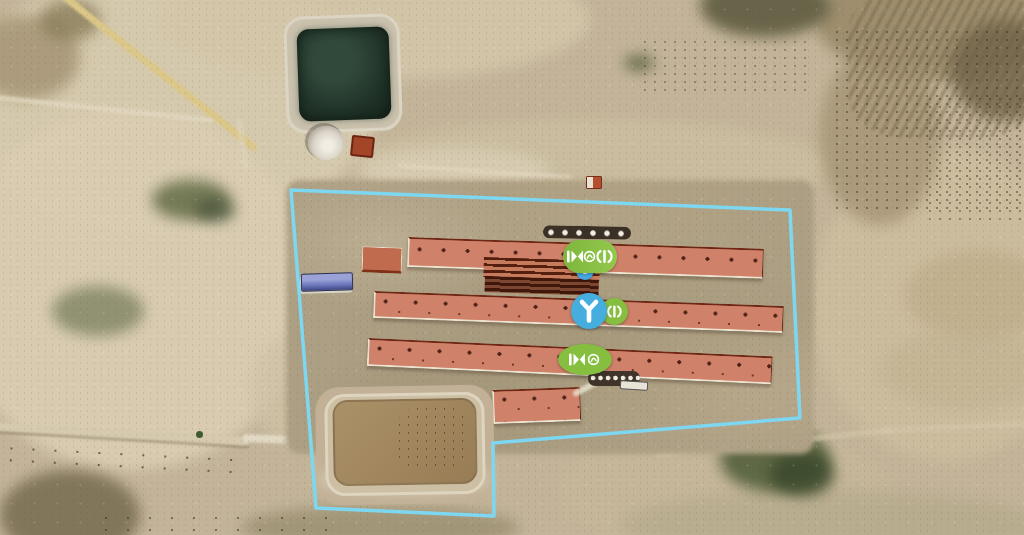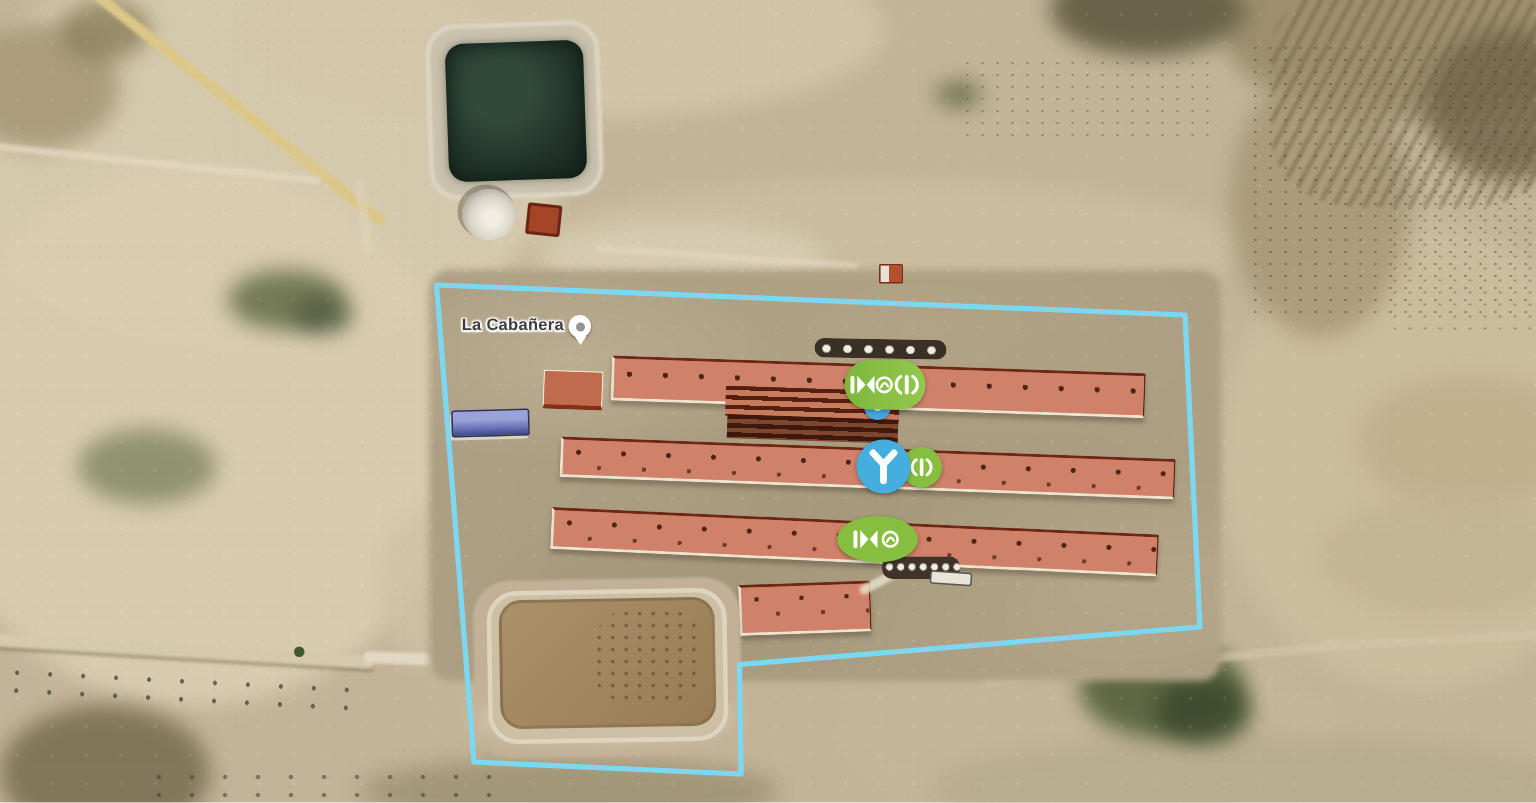--- a/index.html
+++ b/index.html
@@ -209,21 +209,14 @@
           <path d="M27,9.5 L21.8,15.5 L27,21.5 Z"></path>
         </g>
         <g fill="none" stroke="#ffffff">
           <circle cx="35.5" cy="15.5" r="4.9" stroke-width="1.7"></circle>
           <path d="M33.3,17.3 Q35.5,11.8 38,16.5" stroke-width="1.5" stroke-linecap="round"></path>
         </g>
       </svg>
     </span>
   </div>
 
-  <div style="left:298px;top:208px;width:100px;height:26px;">
-    <span class="plabel" style="left:0;top:3px;width:78px;text-align:right;display:block;">La Cabañera</span>
-    <span class="pin" style="left:81px;top:2px;">
-        <u></u>
-        <s></s>
-      </span>
-  </div>
 
 </div>
 
 </body></html>

